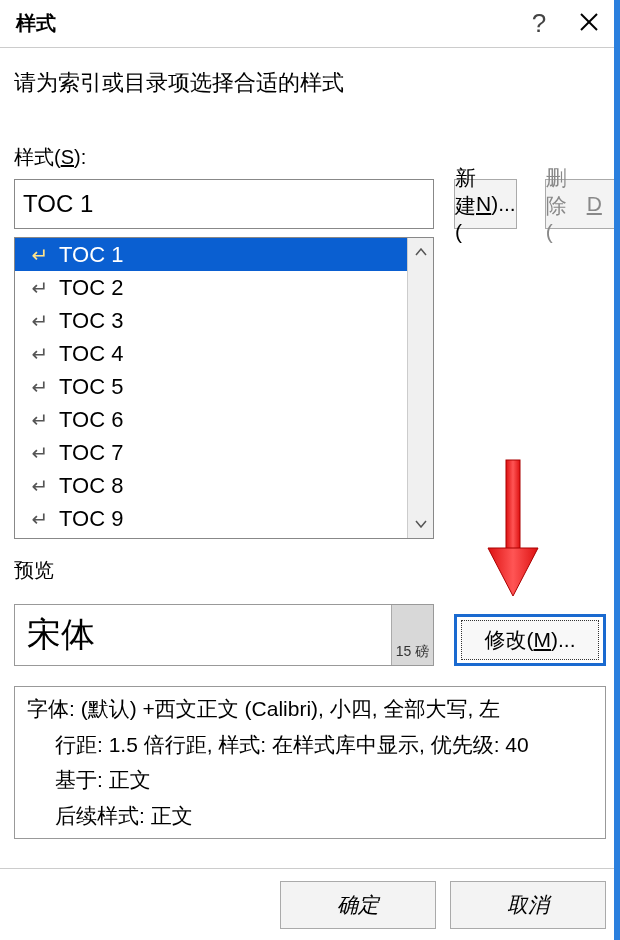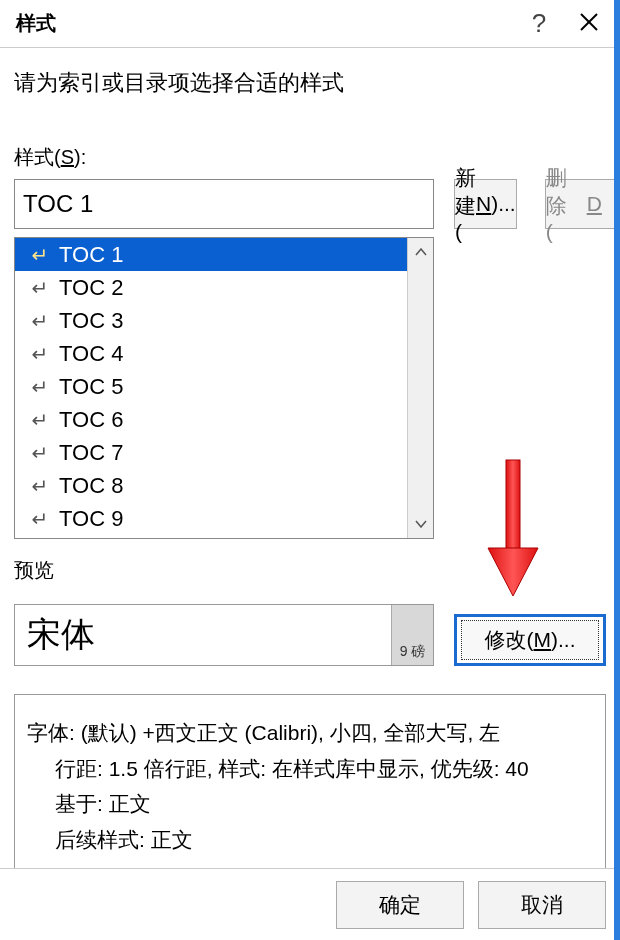--- a/index.html
+++ b/index.html
@@ -75,30 +75,30 @@
     .modify-wrap {
       width: 152px; height: 52px; border: 3px solid #1a6ad0;
       display: flex; align-items: center; justify-content: center;
     }
     .modify-inner {
       width: 138px; height: 40px; border: 1px dotted #333;
       display: flex; align-items: center; justify-content: center;
       font-size: 21px; cursor: pointer; background: #f8f8f8;
     }
     .desc-box {
-      margin-top: 28px; border: 1px solid #999; padding: 20px 12px;
+      margin-top: 20px; border: 1px solid #999; padding: 4px 12px;
       font-size: 21px; line-height: 1.7;
     }
     .desc-box .indent { padding-left: 28px; }
     .footer {
       position: absolute; bottom: 0; left: 0; right: 0; height: 72px;
       border-top: 1px solid #ccc; display: flex; justify-content: flex-end;
       align-items: center; padding: 0 14px; gap: 14px; background: #fff;
     }
-    .footer .btn { width: 128px; height: 48px; }
+    .footer .btn { width: 156px; height: 48px; font-style: italic; }
     .arrow {
       position: absolute; left: 478px; top: 456px; pointer-events: none;
     }
     .right-edge {
       position: absolute; top: 0; right: 0; width: 6px; height: 940px;
       background: #2a7fde;
     }
   </style>
 </head>
 <body>
@@ -190,21 +190,21 @@
           <span>)</span>
       </div>
     </div>
   </div>
 
   <div class="section-label" style="margin-top:18px">预览</div>
 
   <div class="preview-row">
     <div class="preview-box">
       <div class="preview-text">宋体</div>
-      <div class="preview-size">9 磅</div>
+      <div class="preview-size">15 磅</div>
     </div>
     <div class="modify-wrap">
       <div class="modify-inner">
         <span>修改(</span>
           <span class="accel">M</span>
           <span>)...</span>
       </div>
     </div>
   </div>
 

